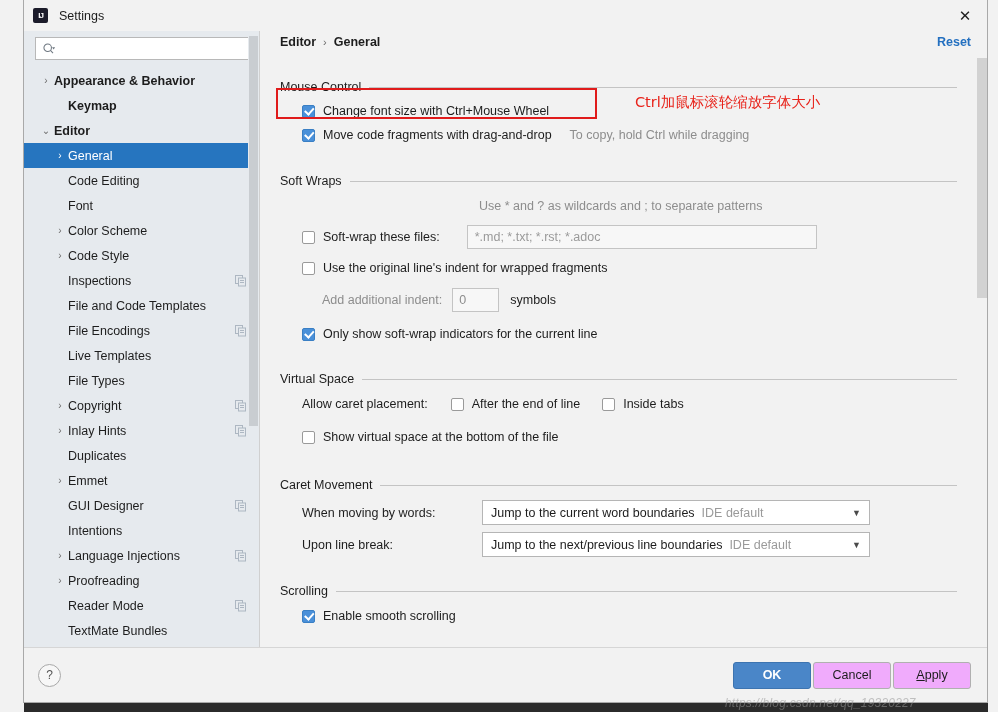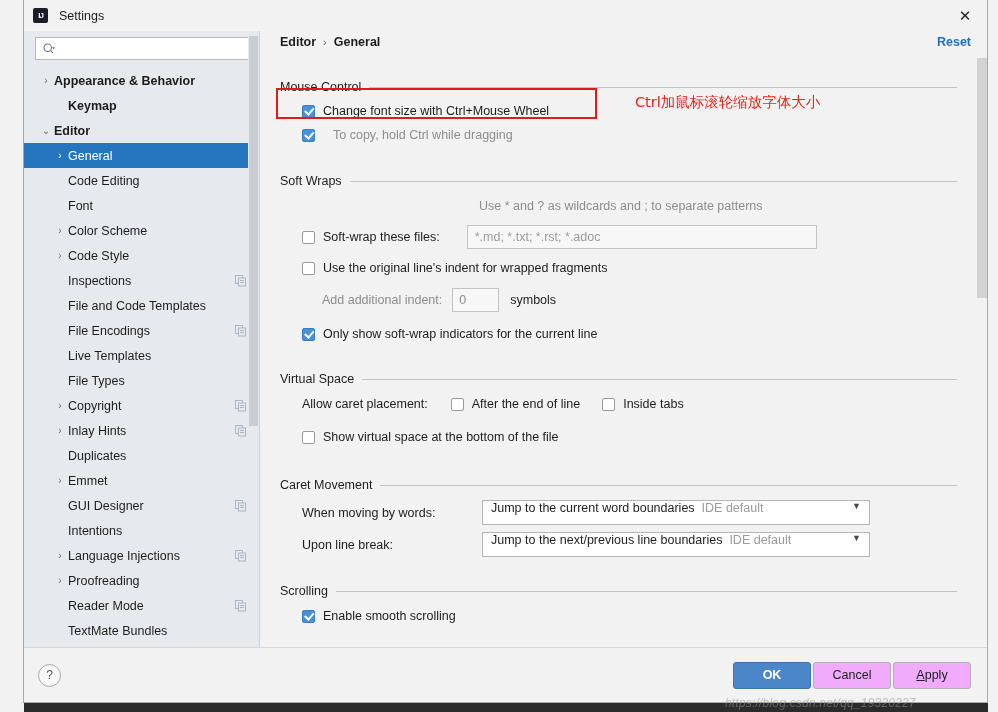--- a/index.html
+++ b/index.html
@@ -219,21 +219,21 @@
     border: 1px solid #c4c4c4; background: #f7f7f7;
     display: flex; align-items: center; padding: 0 6px;
     font-size: 12.5px; color: #8d8d8d;
   }
 
   
   .combo {
     height: 25px;
     border: 1px solid #b5b5b5;
     background: #fff;
-    display: flex; align-items: flex-start;
+    display: flex; align-items: center;
     padding: 0 4px 0 8px;
     width: 388px;
   }
   .combo-value { font-size: 12.5px; color: #1d1d1d; }
   .combo-extra { font-size: 12.5px; color: #9a9a9a; margin-left: 7px; }
   .combo-arrow { margin-left: auto; font-size: 9px; color: #4a4a4a; padding-right: 4px; }
   .field-label { font-size: 12.5px; width: 180px; }
 
   
   #content-scrollbar {
@@ -482,20 +482,21 @@
             <span class="section-rule"></span>
           </div>
 
           <div class="row">
             <span class="cb checked"></span>
             <span class="cb-label">Change font size with Ctrl+Mouse Wheel</span>
           </div>
 
           <div class="row">
             <span class="cb checked"></span>
+            <span class="cb-label">Move code fragments with drag-and-drop</span>
             <span class="hint" style="margin-left:18px;">To copy, hold Ctrl while dragging</span>
           </div>
 
           <div class="section" style="margin-top:27px;">
             <span class="section-title">Soft Wraps</span>
             <span class="section-rule"></span>
           </div>
 
           <div class="row" style="padding-left:199px; min-height:26px;">
             <span class="hint">Use * and ? as wildcards and ; to separate patterns</span>

